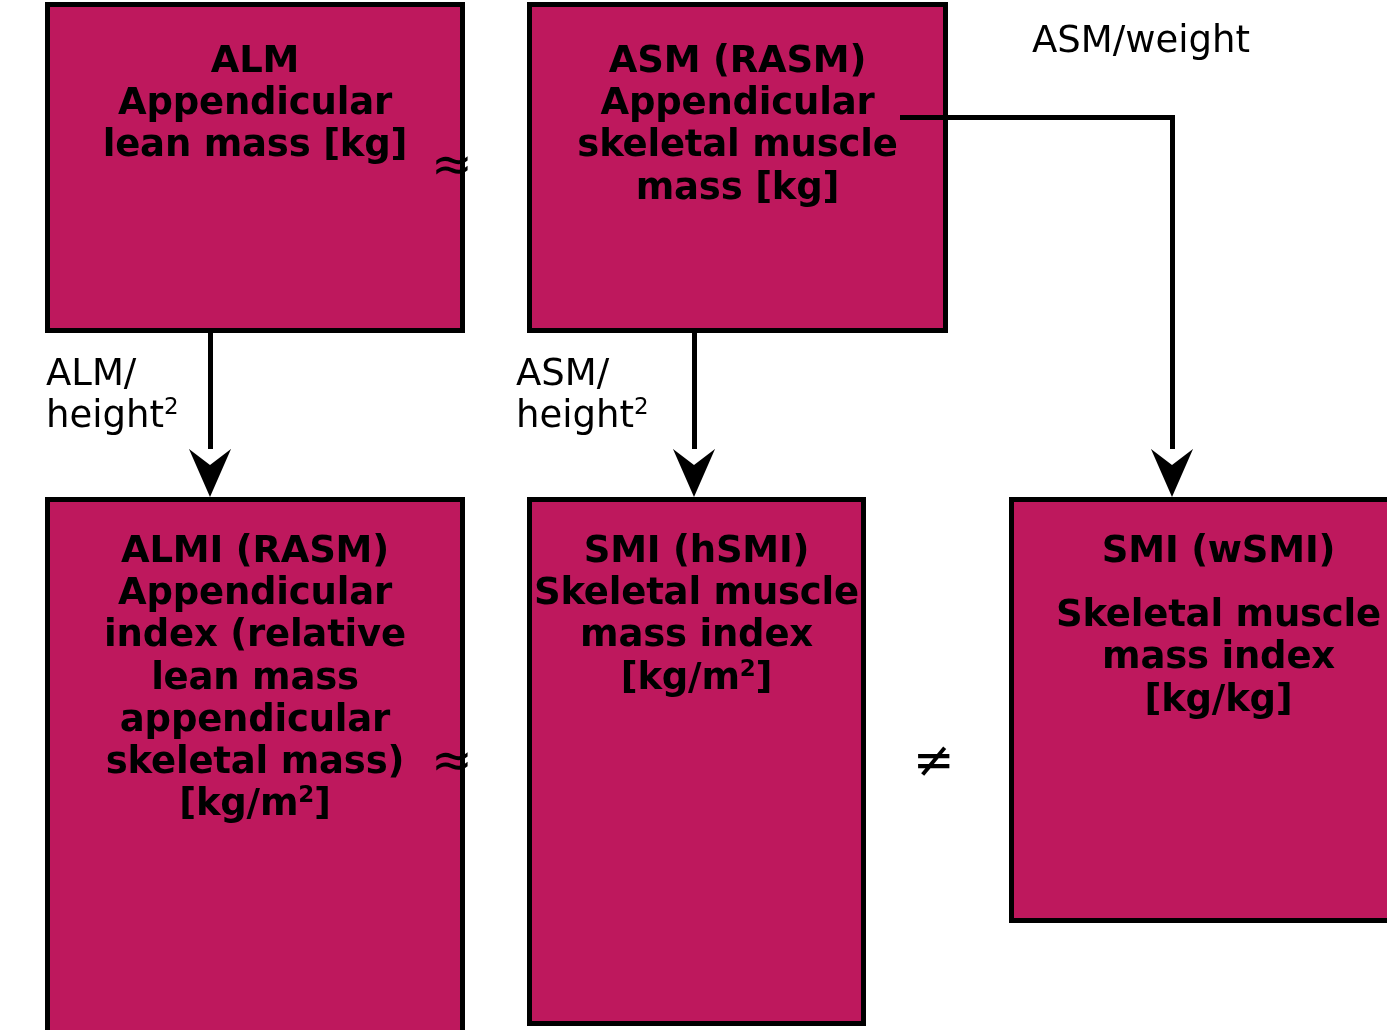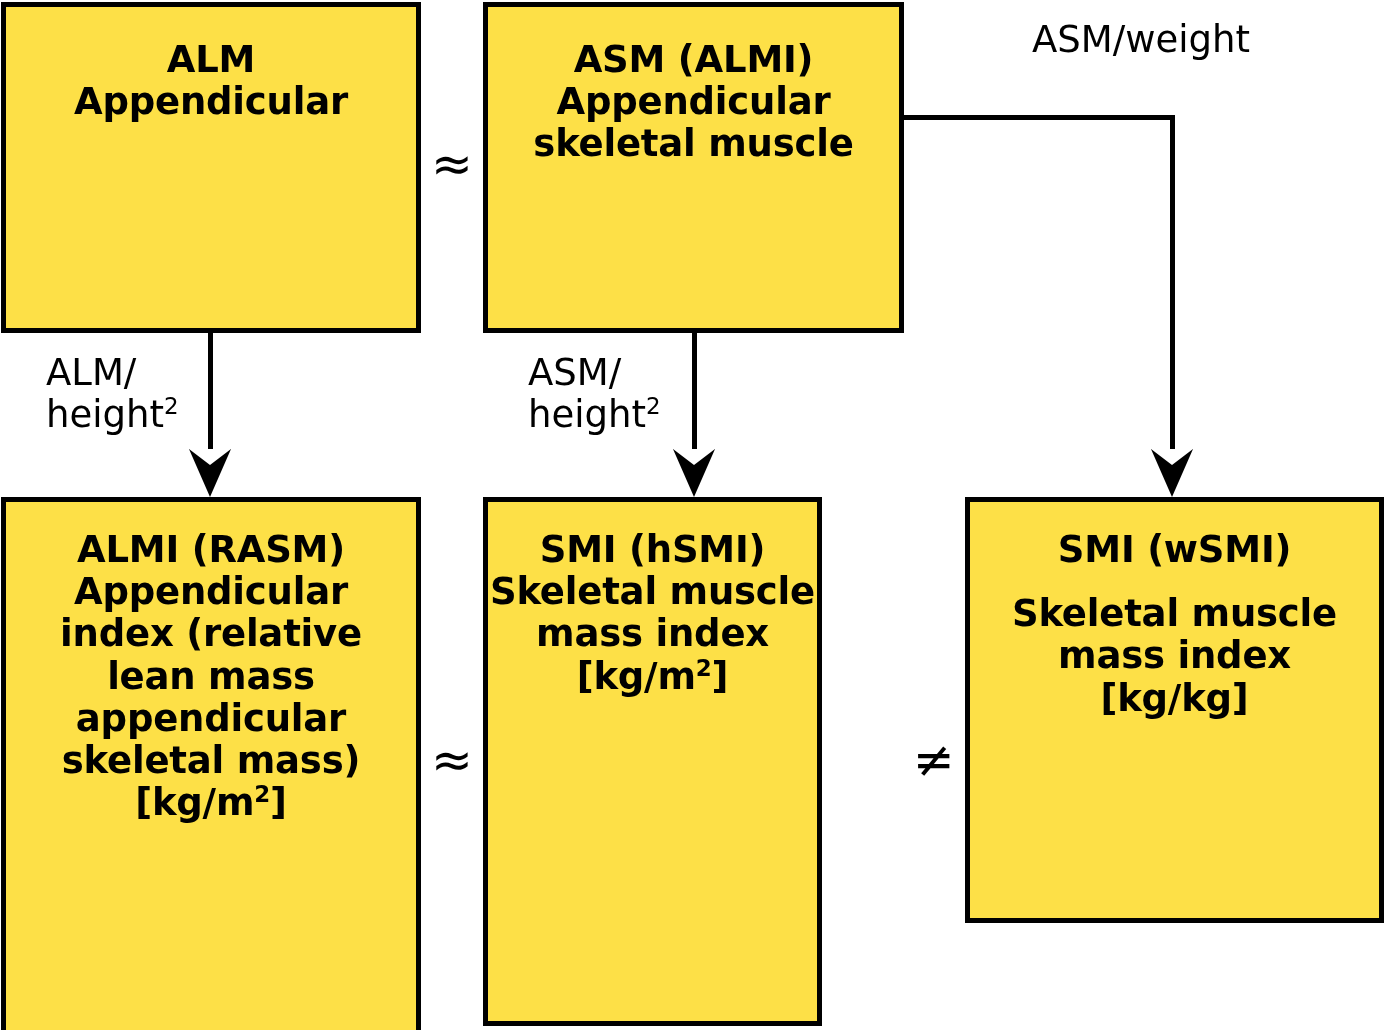--- a/index.html
+++ b/index.html
@@ -14,28 +14,29 @@
     position: relative;
     width: 1387px;
     height: 1030px;
     background: #ffffff;
     overflow: hidden;
   }
   .box {
     position: absolute;
     box-sizing: border-box;
     border: 5px solid #000000;
-    background: #fde047;
+    background: #be185d;
     display: flex;
     flex-direction: column;
     align-items: center;
     justify-content: flex-start;
     text-align: center;
     color: #000000;
     line-height: 1.14;
+    margin-left: 44px;
   }
   .box .title {
     font-weight: bold;
     font-size: 37px;
     letter-spacing: -0.2px;
     white-space: nowrap;
   }
   .box .desc {
     font-weight: bold;
     font-size: 37px;
@@ -85,21 +86,21 @@
   
   .edge-label {
     position: absolute;
     font-size: 37px;
     color: #000000;
     line-height: 1.14;
     white-space: nowrap;
     text-align: left;
   }
   #label-alm-height  { left: 46px;  top: 352px; }
-  #label-asm-height  { left: 528px; top: 352px; }
+  #label-asm-height  { left: 516px; top: 352px; }
   #label-asm-weight  { left: 1032px; top: 19px; }
 
   
   .op {
     position: absolute;
     font-size: 50px;
     color: #000000;
     line-height: 1;
     text-align: center;
   }
@@ -109,28 +110,30 @@
 </style>
 </head>
 <body>
 
 <div id="diagram">
 
   <div class="box" id="box-alm">
     <div class="title">ALM</div>
     <div class="desc">
       <div>Appendicular</div>
+      <div>lean mass [kg]</div>
     </div>
   </div>
 
   <div class="box" id="box-asm">
-    <div class="title">ASM (ALMI)</div>
+    <div class="title">ASM (RASM)</div>
     <div class="desc">
       <div>Appendicular</div>
       <div>skeletal muscle</div>
+      <div>mass [kg]</div>
     </div>
   </div>
 
   <div class="box" id="box-almi">
     <div class="title">ALMI (RASM)</div>
     <div class="desc">
       <div>Appendicular</div>
       <div>index (relative</div>
       <div>lean mass</div>
       <div>appendicular</div>

